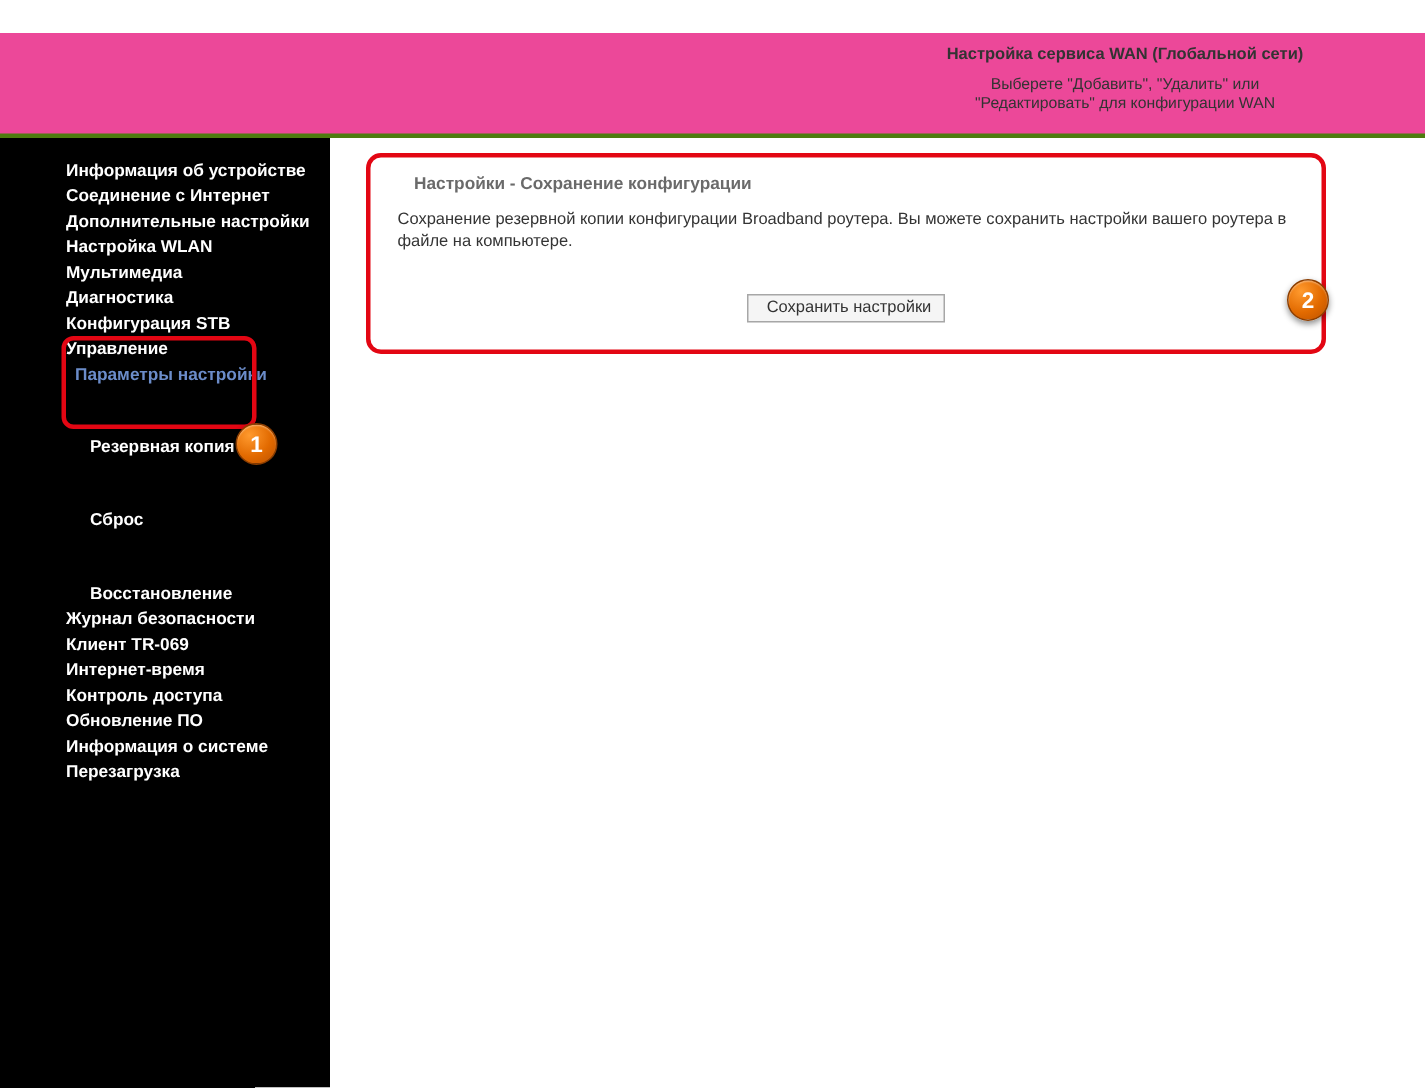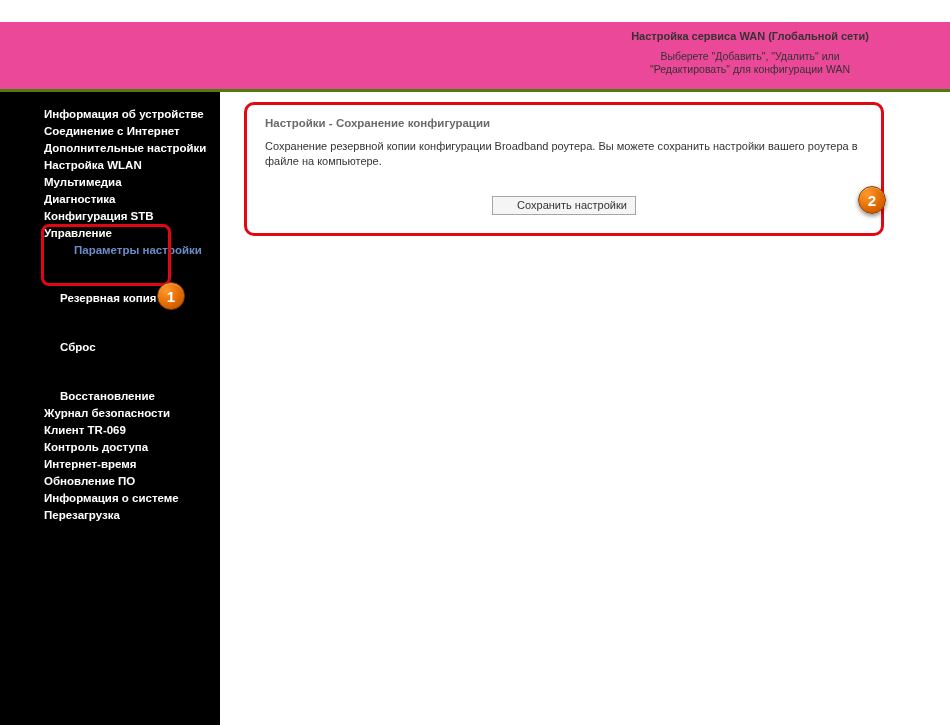--- a/index.html
+++ b/index.html
@@ -61,21 +61,20 @@
   }
   .submenu {
     position: relative;
   }
   .sub-heading {
     color: #6b8cc9;
     font-size: 11.5px;
     font-weight: bold;
     padding: 1px 0 1px 50px;
     line-height: 1.3;
-    margin-left: 24px;
   }
   .sub-item {
     display: block;
     color: #ffffff;
     font-size: 11.5px;
     font-weight: bold;
     padding: 1px 0 1px 60px;
     cursor: pointer;
     line-height: 1.3;
     margin-top: 32px;
@@ -116,37 +115,37 @@
   .panel {
     border: 3px solid #e30613;
     border-radius: 10px;
     padding: 10px 18px 18px 18px;
     width: 640px;
   }
   .panel-title {
     font-size: 11.5px;
     font-weight: bold;
     color: #6a6a6a;
-    margin: 2px 0 10px 0;
+    margin: 2px 0 10px 11px;
   }
   .panel-desc {
     font-size: 11px;
     color: #343434;
     line-height: 1.35;
     margin-bottom: 26px;
   }
   .btn-row {
     text-align: center;
   }
   .save-btn {
     font-size: 11px;
     color: #333;
     background: #f5f5f5;
     border: 1px solid #a7a7a7;
-    padding: 2px 8px 3px 24px;
+    padding: 2px 8px 3px 12px;
     cursor: pointer;
     font-family: inherit;
   }
 </style>
 </head>
 <body>
 
 <div class="top-white"></div>
 
 <div class="header">
@@ -169,22 +168,22 @@
 
     <div class="submenu">
       <div class="sub-heading">Параметры настройки</div>
       <span class="sub-item">Резервная копия</span>
       <span class="sub-item">Сброс</span>
       <span class="sub-item">Восстановление</span>
     </div>
 
     <span class="side-item">Журнал безопасности</span>
     <span class="side-item">Клиент TR-069</span>
+    <span class="side-item">Интернет-время</span>
     <span class="side-item">Контроль доступа</span>
-    <span class="side-item">Интернет-время</span>
     <span class="side-item">Обновление ПО</span>
     <span class="side-item">Информация о системе</span>
     <span class="side-item">Перезагрузка</span>
   </div>
 
   <div class="content">
     <div class="panel">
       <div class="panel-title">Настройки - Сохранение конфигурации</div>
       <div class="panel-desc">Сохранение резервной копии конфигурации Broadband роутера. Вы можете сохранить настройки вашего роутера в файле на компьютере.</div>
       <div class="btn-row">

